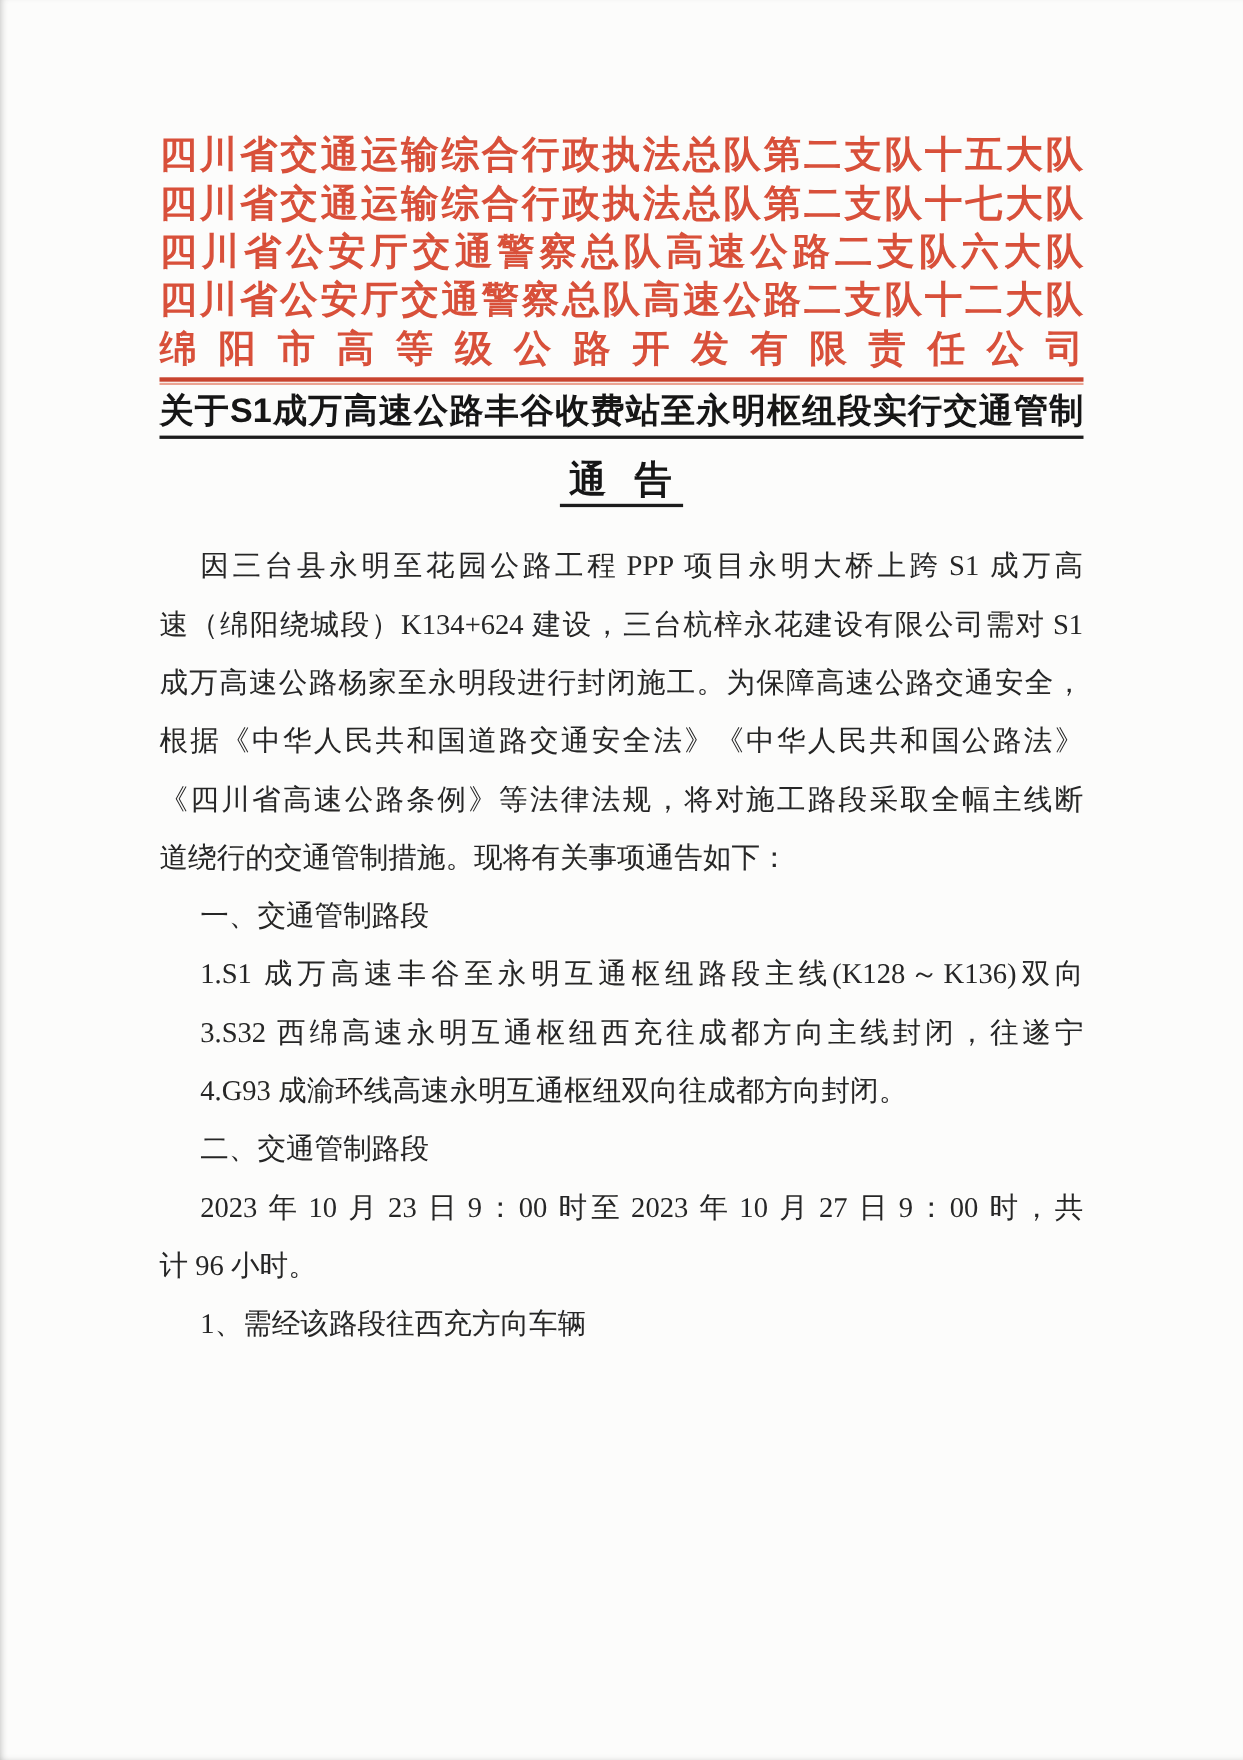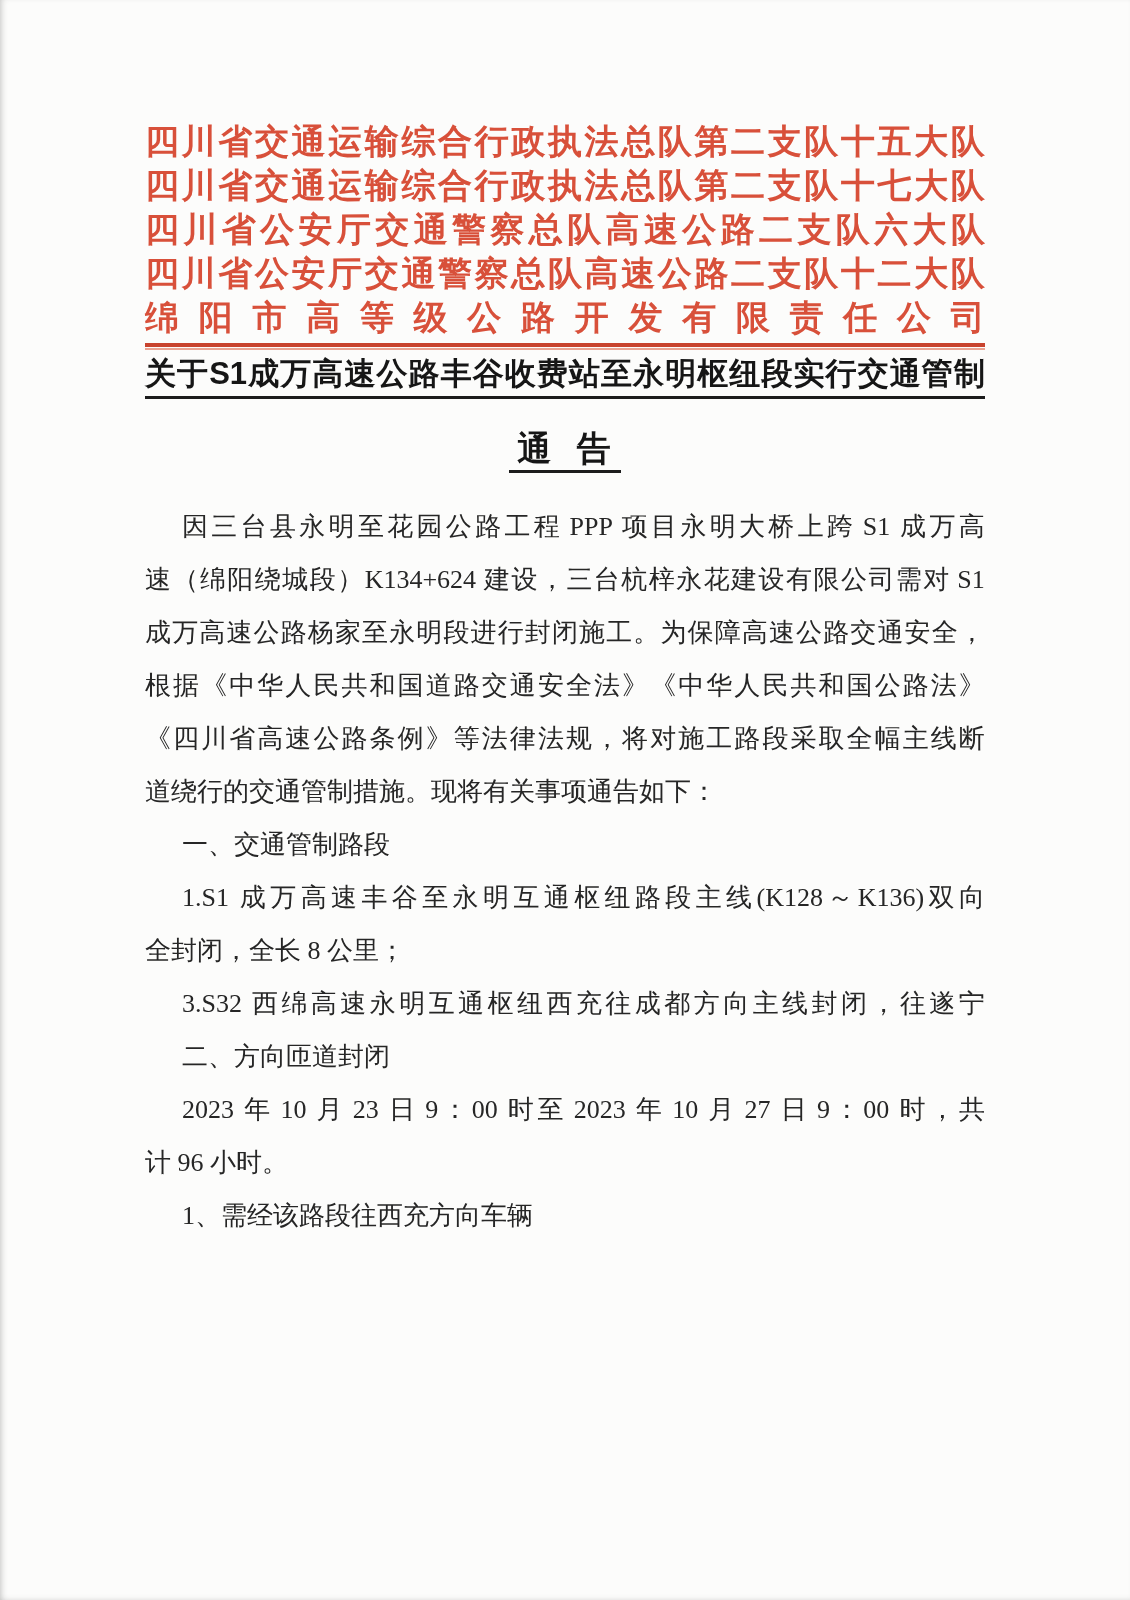--- a/index.html
+++ b/index.html
@@ -39,21 +39,21 @@
   .notice-title{
     display:flex;justify-content:space-between;align-items:baseline;
     margin-top:5px;
     font-family:"Liberation Sans","DejaVu Sans",sans-serif;
     font-weight:bold;font-size:31px;line-height:38px;
     color:var(--title-ink);
     border-bottom:3px solid #1c1c1c;padding-bottom:3px;
   }
   .notice-title .u{white-space:pre;}
 
-  .subtitle-row{text-align:center;margin-top:28px;height:47px;}
+  .subtitle-row{text-align:center;margin-top:16px;height:47px;}
   .subtitle{
     display:inline-block;
     font-family:"Liberation Sans","DejaVu Sans",sans-serif;
     font-weight:bold;font-size:34px;line-height:42px;letter-spacing:8px;
     color:var(--title-ink);
     border-bottom:3px solid #1c1c1c;padding:0 2px 1px 8px;
     white-space:pre;
   }
 
   
@@ -400,21 +400,20 @@
           <span class="u">路</span>
           <span class="u">段</span>
           <span class="u">主</span>
           <span class="u">线</span>
           <span class="u">(K128</span>
           <span class="u">～</span>
           <span class="u">K136)</span>
           <span class="u">双</span>
           <span class="u">向</span>
         </div>
-        <div class="line">全封闭，全长 8 公里；</div>
         <div class="line flex pad">
           <span class="u">3.S32 </span>
           <span class="u">西</span>
           <span class="u">绵</span>
           <span class="u">高</span>
           <span class="u">速</span>
           <span class="u">永</span>
           <span class="u">明</span>
           <span class="u">互</span>
           <span class="u">通</span>
@@ -429,21 +428,22 @@
           <span class="u">向</span>
           <span class="u">主</span>
           <span class="u">线</span>
           <span class="u">封</span>
           <span class="u">闭</span>
           <span class="u">，</span>
           <span class="u">往</span>
           <span class="u">遂</span>
           <span class="u">宁</span>
         </div>
-        <div class="line pad">二、方向匝道封闭</div>
+        <div class="line pad">4.G93 成渝环线高速永明互通枢纽双向往成都方向封闭。</div>
+        <div class="line pad">二、交通管制路段</div>
         <div class="line flex pad">
           <span class="u">2023 </span>
           <span class="u">年</span>
           <span class="u"> 10 </span>
           <span class="u">月</span>
           <span class="u"> 23 </span>
           <span class="u">日</span>
           <span class="u"> 9</span>
           <span class="u">：</span>
           <span class="u">00 </span>

